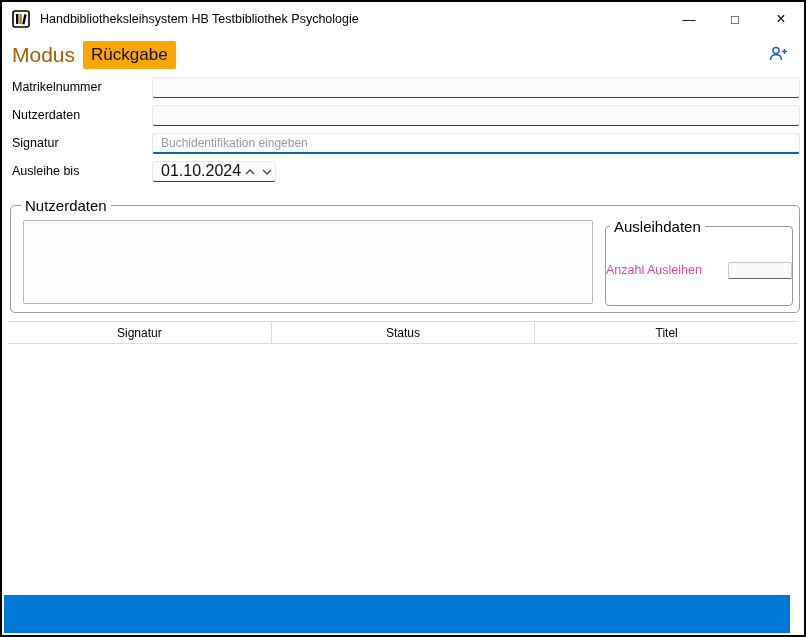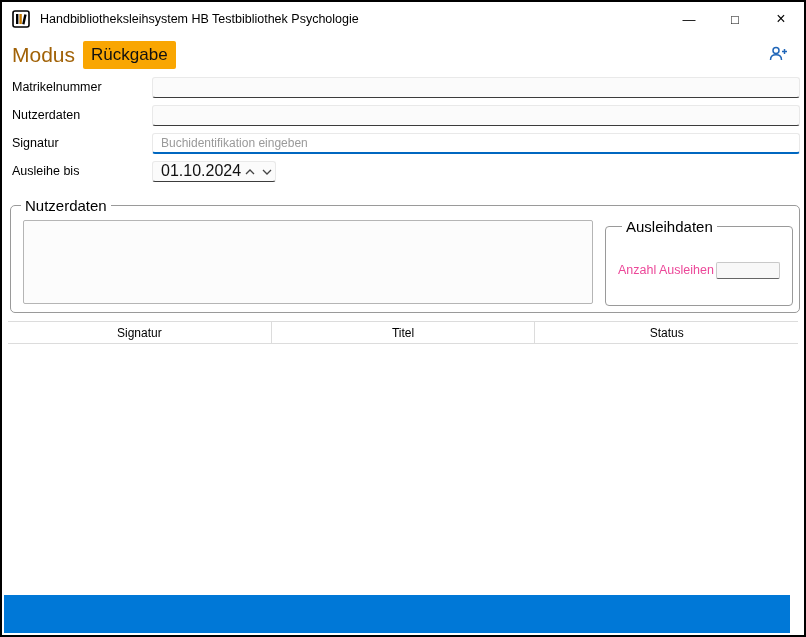--- a/index.html
+++ b/index.html
@@ -43,21 +43,21 @@
               background: transparent; border: none; }
   
   fieldset { border: 1px solid #9a9a9a; border-radius: 5px; }
   legend { font-size: 15px; color: #000; padding: 0 4px; margin-left: 4px; }
   .nutzerdaten-group { margin: 12px 8px 0 8px; height: 116px; flex: none;
                        display: flex; align-items: flex-start; padding: 4px 6px 6px 6px; }
   .notes-area { width: 570px; height: 84px; margin: 2px 0 0 6px; resize: none;
     background: #fcfcfc; border: 1px solid #b5b5b5; border-radius: 2px;
     font-family: "Liberation Sans", sans-serif; font-size: 12px; }
   .ausleihdaten-group { width: 188px; height: 88px; margin-left: 12px; border-radius: 4px;
-                        display: flex; align-items: center; padding: 0 12px; }
+                        display: flex; align-items: center; padding: 0 0; }
   .anzahl-label { font-size: 12.5px; color: #ec4899; flex: 1; }
   .anzahl-input { width: 64px; height: 17px; font-size: 12px; padding: 0 4px;
     background: #f8f8f8; border: 1px solid #c9c9c9; border-bottom: 1px solid #666; border-radius: 2px;
     font-family: "Liberation Sans", sans-serif; }
   
   .table-header { display: flex; height: 23px; margin: 8px 6px 0 6px;
     border-top: 1px solid #dcdcdc; border-bottom: 1px solid #dcdcdc; flex: none; }
   .th-cell { flex: 1; display: flex; align-items: center; justify-content: center;
              font-size: 12px; color: #000; }
   .th-cell + .th-cell { border-left: 1px solid #dcdcdc; }
@@ -144,20 +144,20 @@
     <textarea class="notes-area" style=""></textarea>
     <fieldset class="ausleihdaten-group">
       <legend>Ausleihdaten</legend>
       <span class="anzahl-label">Anzahl Ausleihen</span>
       <input class="anzahl-input" type="text" value="" style="">
     </fieldset>
   </fieldset>
 
   <div class="table-header">
     <div class="th-cell">Signatur</div>
+    <div class="th-cell">Status</div>
     <div class="th-cell">Titel</div>
-    <div class="th-cell">Status</div>
   </div>
   <div class="table-body"></div>
 
   <div class="bottom-bar"></div>
 
 </div>
 
 </body></html>

